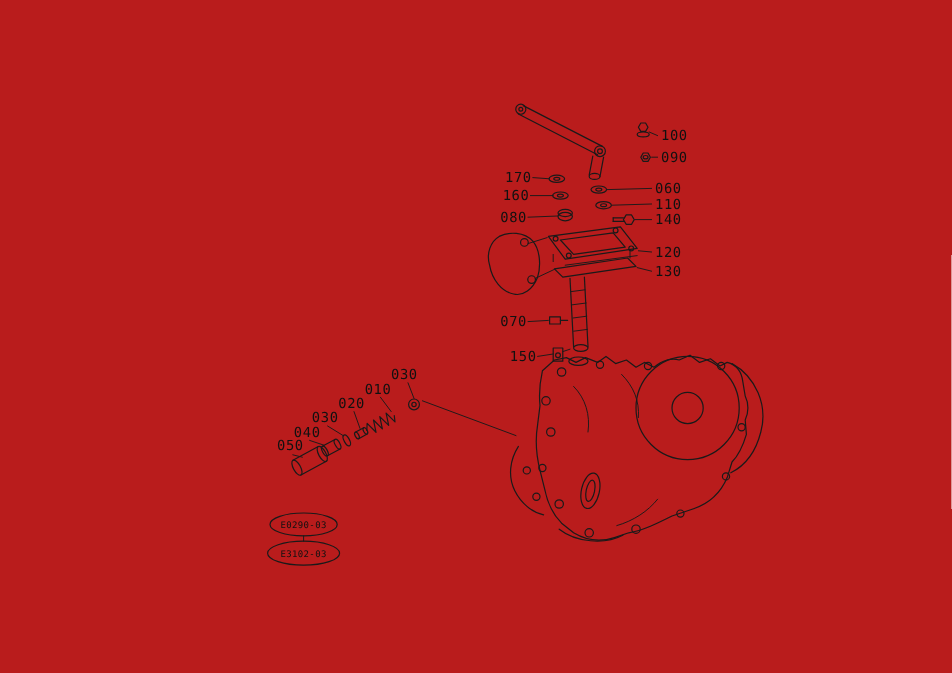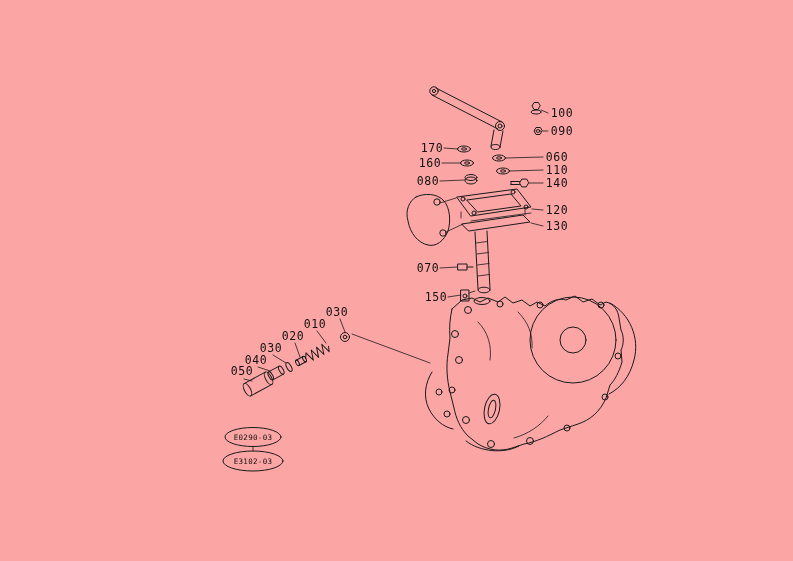--- a/index.html
+++ b/index.html
@@ -1,16 +1,16 @@
 <!DOCTYPE html>
 <html><head>
 <meta charset="utf-8">
 <style>
   html,body{margin:0;padding:0;background:#ffffff;}
-  .stage{position:relative;width:793px;height:561px;background:#fca5a5;overflow:hidden;
+  .stage{position:relative;width:793px;height:561px;background:#b91c1c;overflow:hidden;
          font-family:"DejaVu Sans Mono", monospace;}
   svg{display:block;}
   .ln{stroke:#1a1a1a;fill:none;stroke-width:1;stroke-linecap:round;stroke-linejoin:round;}
   .ln-thin{stroke:#1a1a1a;fill:none;stroke-width:0.8;stroke-linecap:round;}
   .callout-label{fill:#111111;font-family:"DejaVu Sans Mono", monospace;font-size:11.5px;
                  letter-spacing:0.5px;cursor:pointer;}
   .ref-label{fill:#111111;font-family:"DejaVu Sans Mono", monospace;font-size:7.5px;letter-spacing:0.3px;}
 </style>
 </head>
 <body>

